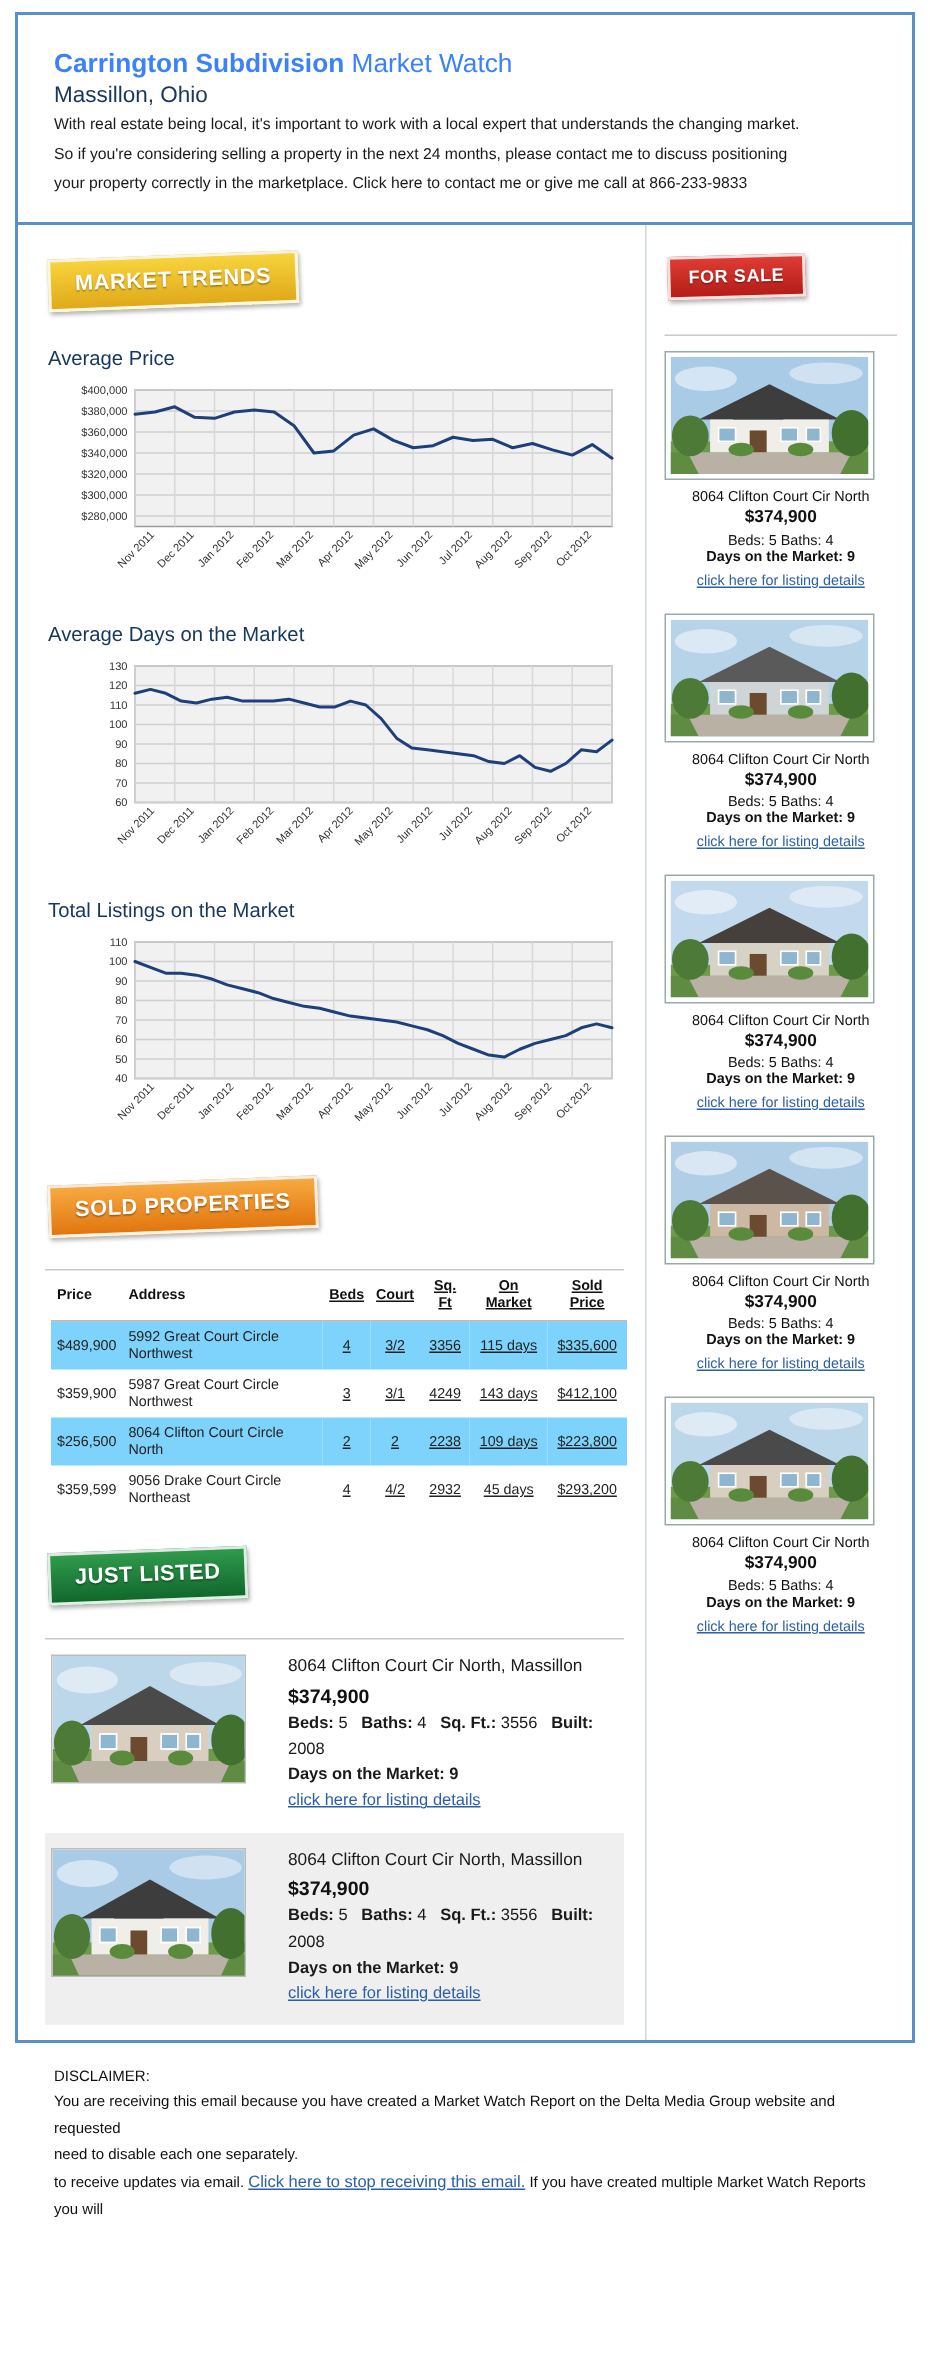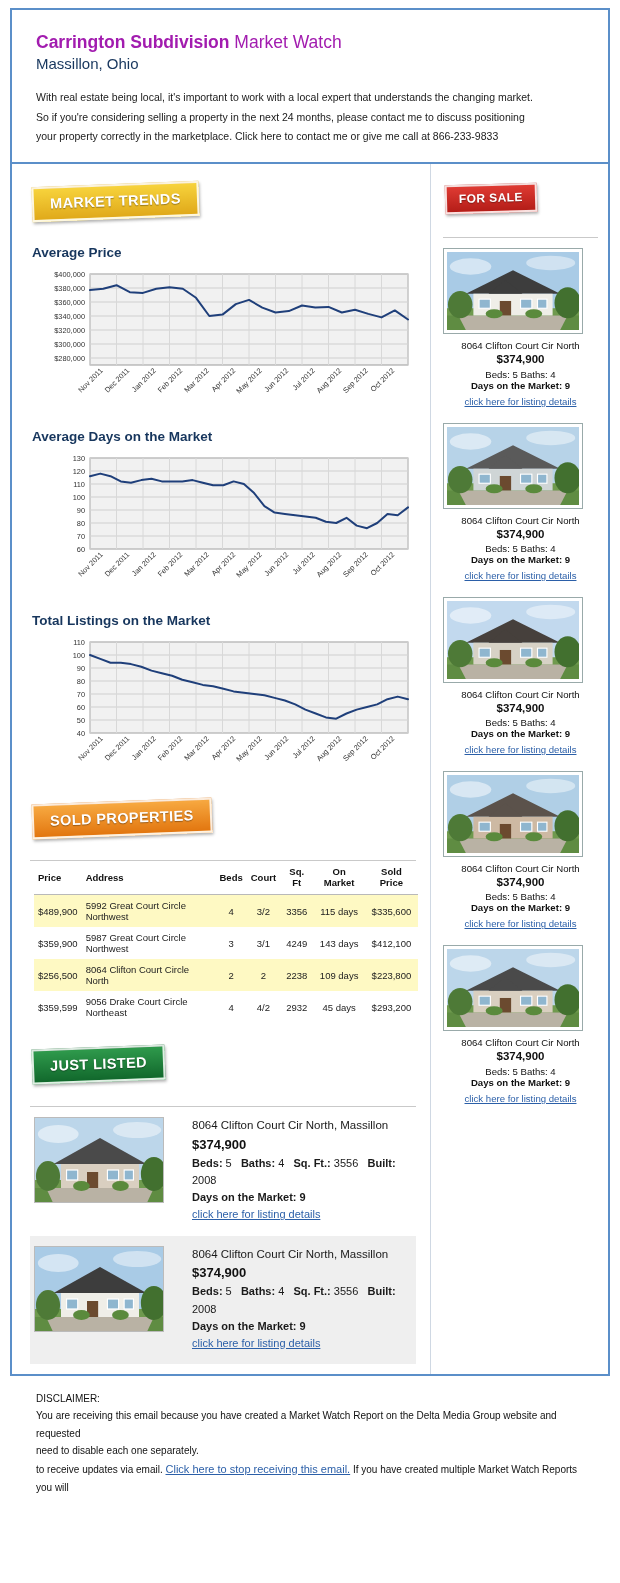--- a/index.html
+++ b/index.html
@@ -19,26 +19,26 @@
   }
   .frame {
     border: 2px solid #5b8fc9;
     background: #ffffff;
   }
   
   .header {
     padding: 22px 24px 16px 24px;
     border-bottom: 2px solid #5b8fc9;
   }
-  .title-line1 { font-size: 17.5px; color: #a21caf; line-height: 1.25; }
+  .title-line1 { font-size: 17.5px; color: #3b82f6; line-height: 1.25; }
   .title-line1 b { font-weight: bold; }
   .title-line1 .light { font-weight: normal; }
   .title-line2 { font-size: 15px; color: #17365d; line-height:1.35; }
   .intro {
-    margin-top: 14px;
+    margin-top: 0;
     font-size: 10.5px;
     color: #1a1a1a;
     line-height: 1.85;
   }
   
   .body-cols { display: flex; align-items: stretch; }
   .col-left { width: 418px; padding: 18px 14px 10px 18px; }
   .col-right { width: 178px; border-left: 1px solid #cfd8e3; padding: 18px 10px 10px 12px; }
 
   
@@ -58,37 +58,37 @@
   }
   .ribbon-yellow { background: linear-gradient(#f7d33c,#e0a91a); color: #fff; }
   .ribbon-orange { background: linear-gradient(#f7a941,#e2760f); }
   .ribbon-green  { background: linear-gradient(#2f9a4c,#11682c); }
   .ribbon-red    { background: linear-gradient(#df3b33,#b41d18); font-size: 12px; padding: 5px 12px 6px 12px; transform: rotate(-1.6deg); }
   .ribbon-wrap { margin-bottom: 6px; }
 
   .chart-title {
     font-size: 13.5px;
     color: #17365d;
-    font-weight: bold;
+    font-weight: normal;
     margin: 16px 0 8px 2px;
   }
   .chart-box { position: relative; margin-left: 2px; }
   svg { display: block; }
 
   .section-rule { border-top: 1px solid #c9c9c9; margin: 14px 0 0 0; }
 
   
   table.sold { border-collapse: collapse; width: 384px; margin-left: 4px; font-size: 9.5px; }
   table.sold th {
     font-size: 9.5px; font-weight: bold; color: #111; text-align: left;
     padding: 5px 4px 6px 4px; border-bottom: 1px solid #b9b9b9;
   }
   table.sold td { padding: 5px 4px; color: #222; }
-  table.sold tr.alt td { background: #fef9c3; }
-  table.sold td.num, table.sold th.num { text-align: center; }
+  table.sold tr.alt td { background: #7dd3fc; }
+  table.sold td.num, table.sold th.num { text-align: center; text-decoration: underline; }
   table.sold td.price, table.sold th.price { text-align: left; }
 
   
   .jl-item { display: flex; gap: 28px; padding: 10px 4px 12px 4px; }
   .jl-item.shaded { background: #efefef; }
   .jl-photo { width: 130px; height: 86px; border: 1px solid #bbb; flex: none; overflow:hidden; }
   .jl-info { font-size: 11px; line-height: 1.55; color: #1a1a1a; }
   .jl-addr { font-size: 11.5px; }
   .jl-price { font-size: 13px; font-weight: bold; color: #111; }
   .jl-specs b { font-weight: bold; }

